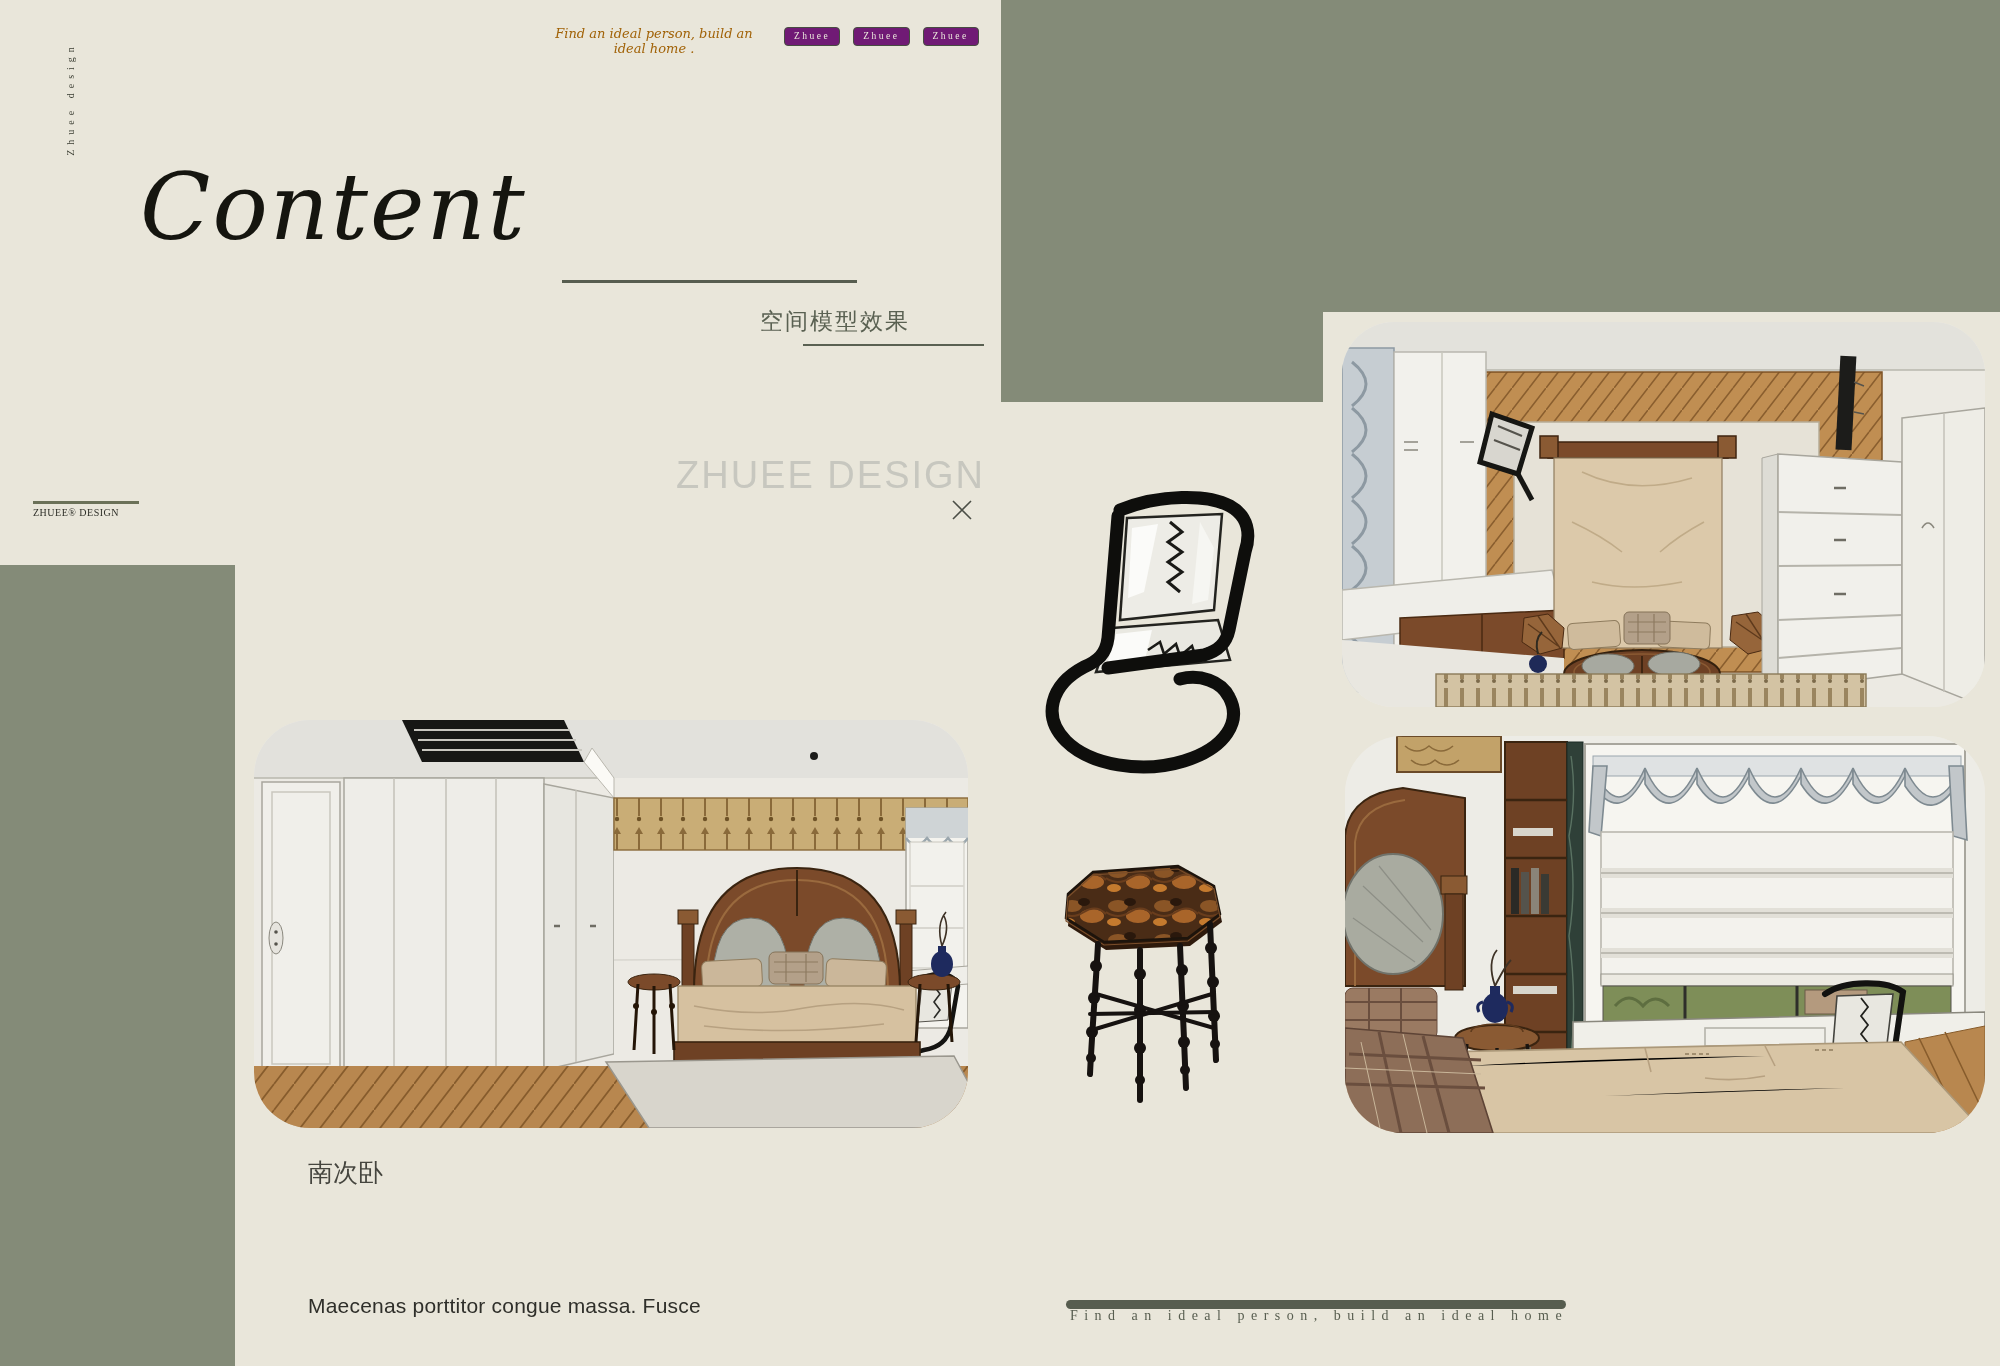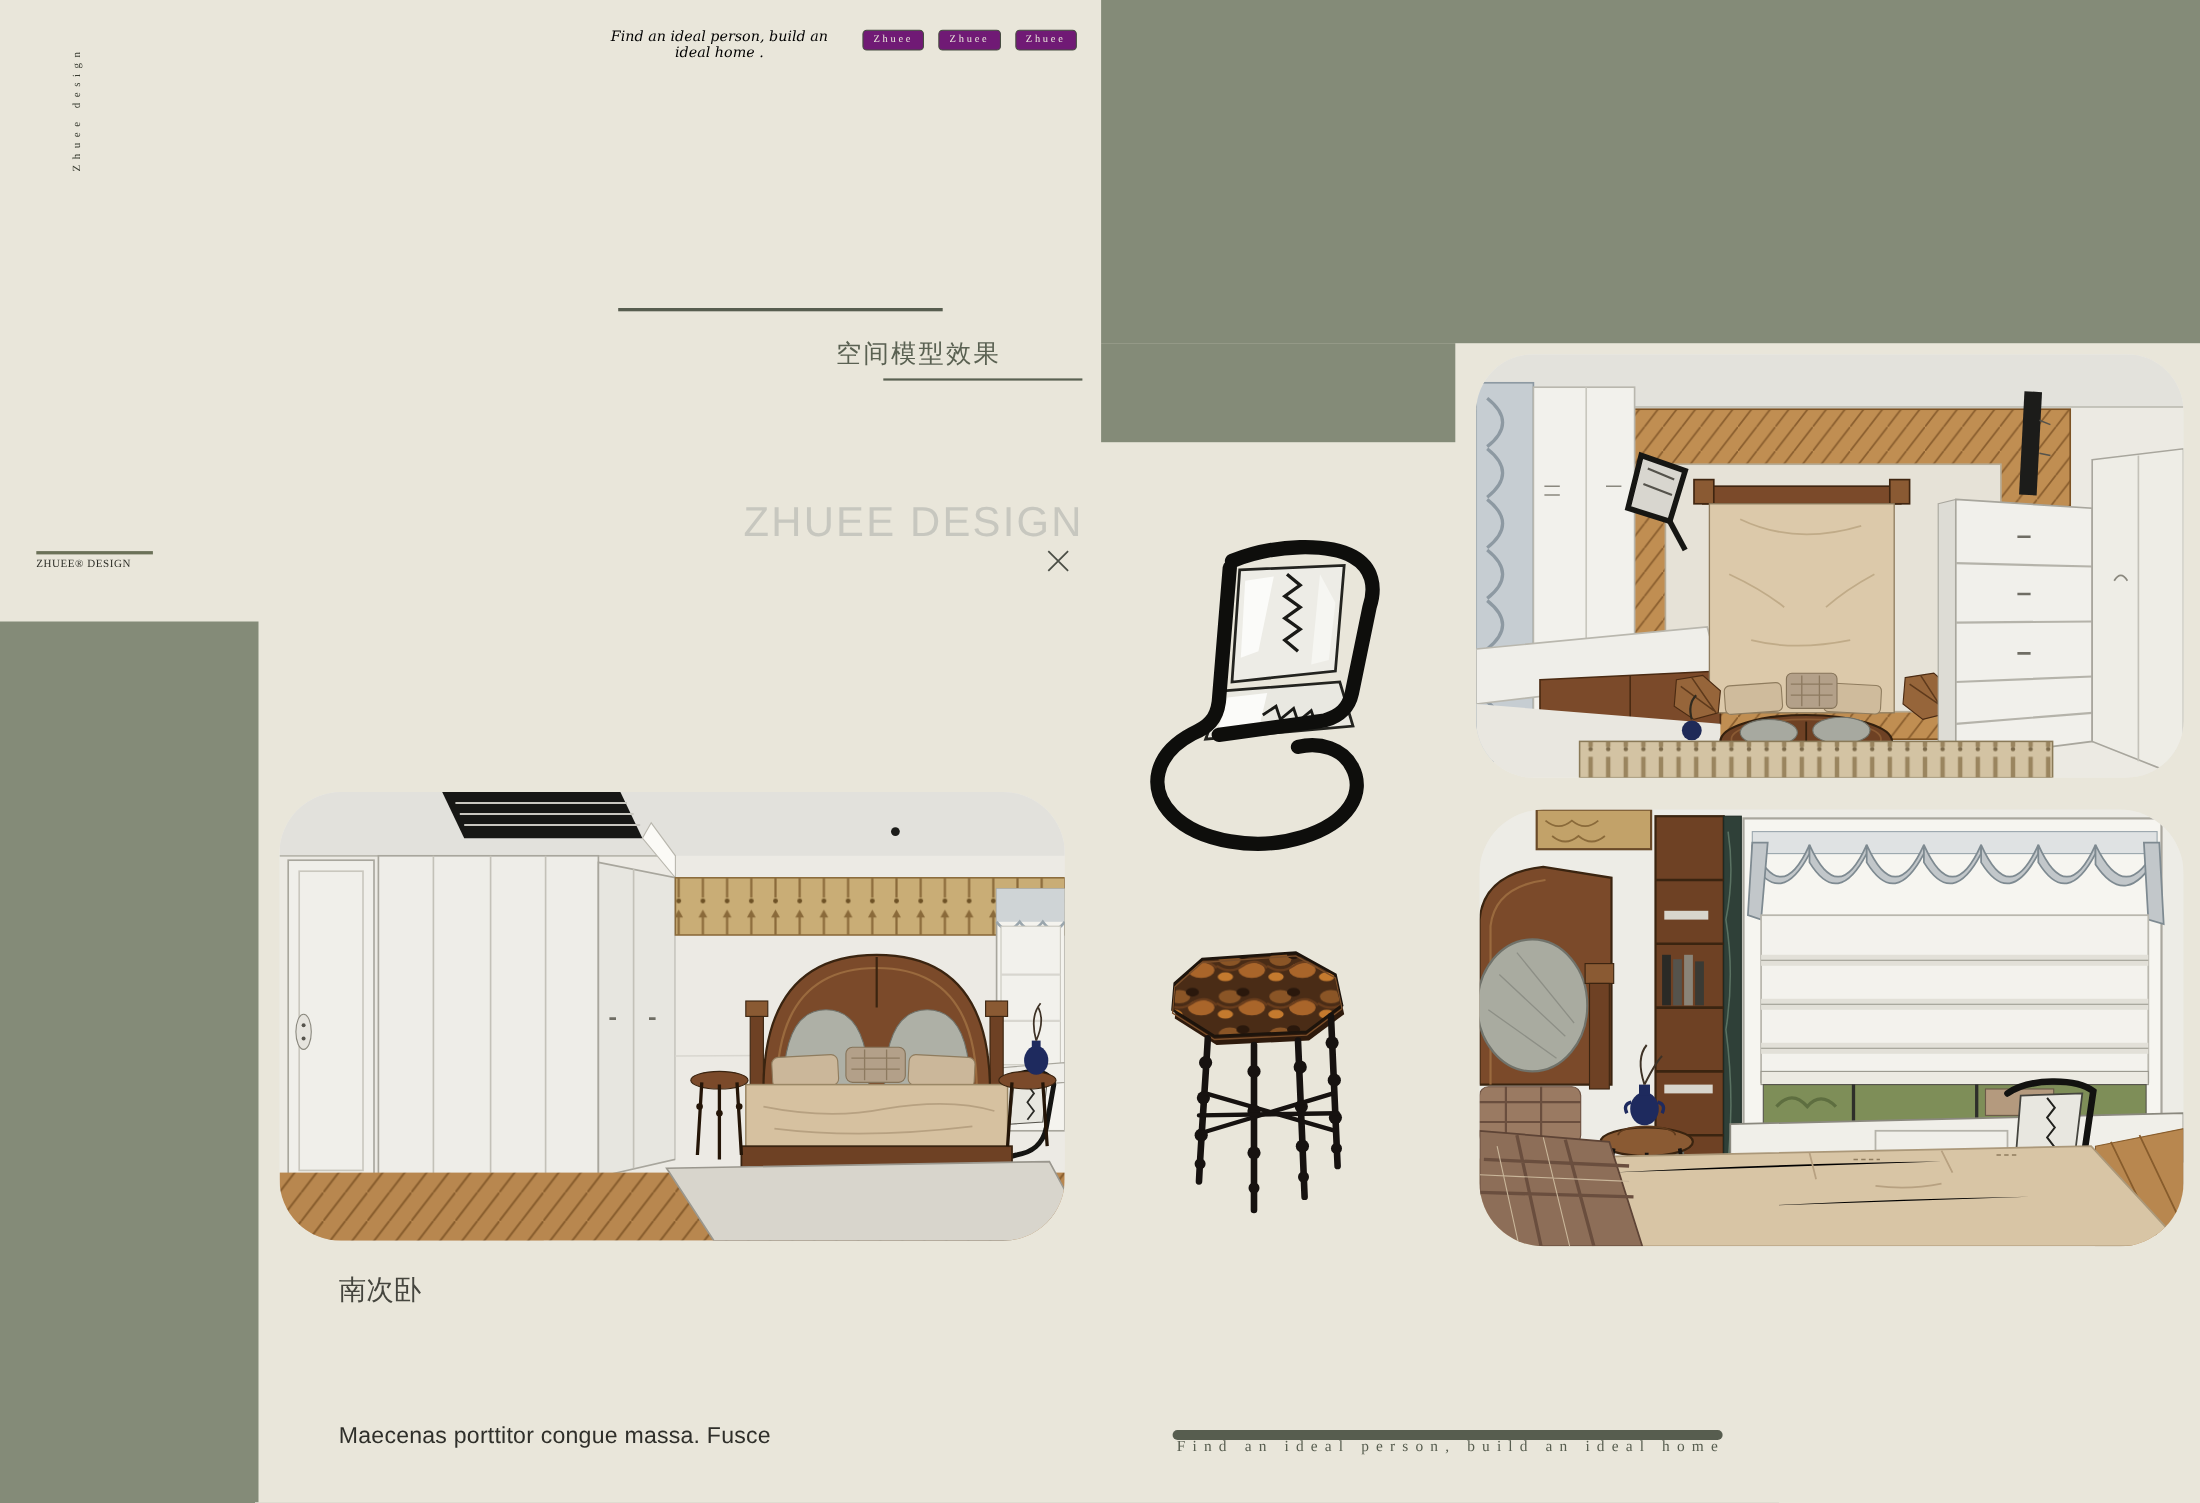--- a/index.html
+++ b/index.html
@@ -6,21 +6,21 @@
   .stage{position:relative;width:2000px;height:1366px;background:#e9e6da;overflow:hidden;
          font-family:"Liberation Sans",sans-serif;}
   .abs{position:absolute;}
   .green{background:#848b78;}
   
   .v-brand{left:70px;top:99px;transform:translate(-50%,-50%) rotate(-90deg);
            font-family:"Liberation Serif",serif;font-size:10px;letter-spacing:5px;
            color:#3b3e33;white-space:nowrap;}
   
   .top-tagline{left:544px;top:26px;width:220px;text-align:center;
-               font-family:"DejaVu Serif",serif;font-style:italic;font-size:13px;color:#000000;}
+               font-family:"DejaVu Serif",serif;font-style:italic;font-size:13px;color:#a16207;}
   .nav{left:784px;top:27px;display:flex;gap:13px;}
   .nav button{background:#701a75;color:#eceadd;border:1px solid #474d41;border-radius:4px;
               font-family:"Liberation Serif",serif;font-size:9.5px;letter-spacing:2.5px;
               padding:3px 9px;height:19px;line-height:1;cursor:pointer;}
   
   .content-title{left:140px;top:154px;font-family:"DejaVu Serif",serif;font-style:italic;
                  font-size:92px;color:#15150f;letter-spacing:2px;}
   .num{left:645px;top:150px;font-family:"DejaVu Serif",serif;font-size:86px;color:#5e6456;}
   .num-rule{left:562px;top:280px;width:295px;height:3px;background:#575d4f;}
   .caption{left:760px;top:306px;width:224px;text-align:left;font-family:"Liberation Serif",serif;
@@ -59,20 +59,21 @@
 
   <div class="abs v-brand">Zhuee design</div>
 
   <div class="abs top-tagline">Find an ideal person, build an ideal home .</div>
   <div class="abs nav">
     <button>Zhuee</button>
     <button>Zhuee</button>
     <button>Zhuee</button>
   </div>
 
+  <div class="abs content-title">Content</div>
   <div class="abs num-rule"></div>
   <div class="abs caption">空间模型效果</div>
   <div class="abs caption-rule"></div>
 
   <div class="abs logo-rule"></div>
   <div class="abs logo-text">ZHUEE® DESIGN</div>
 
   <div class="abs watermark">ZHUEE DESIGN</div>
   <div class="abs close">
     <svg width="24" height="24" viewBox="0 0 24 24">

